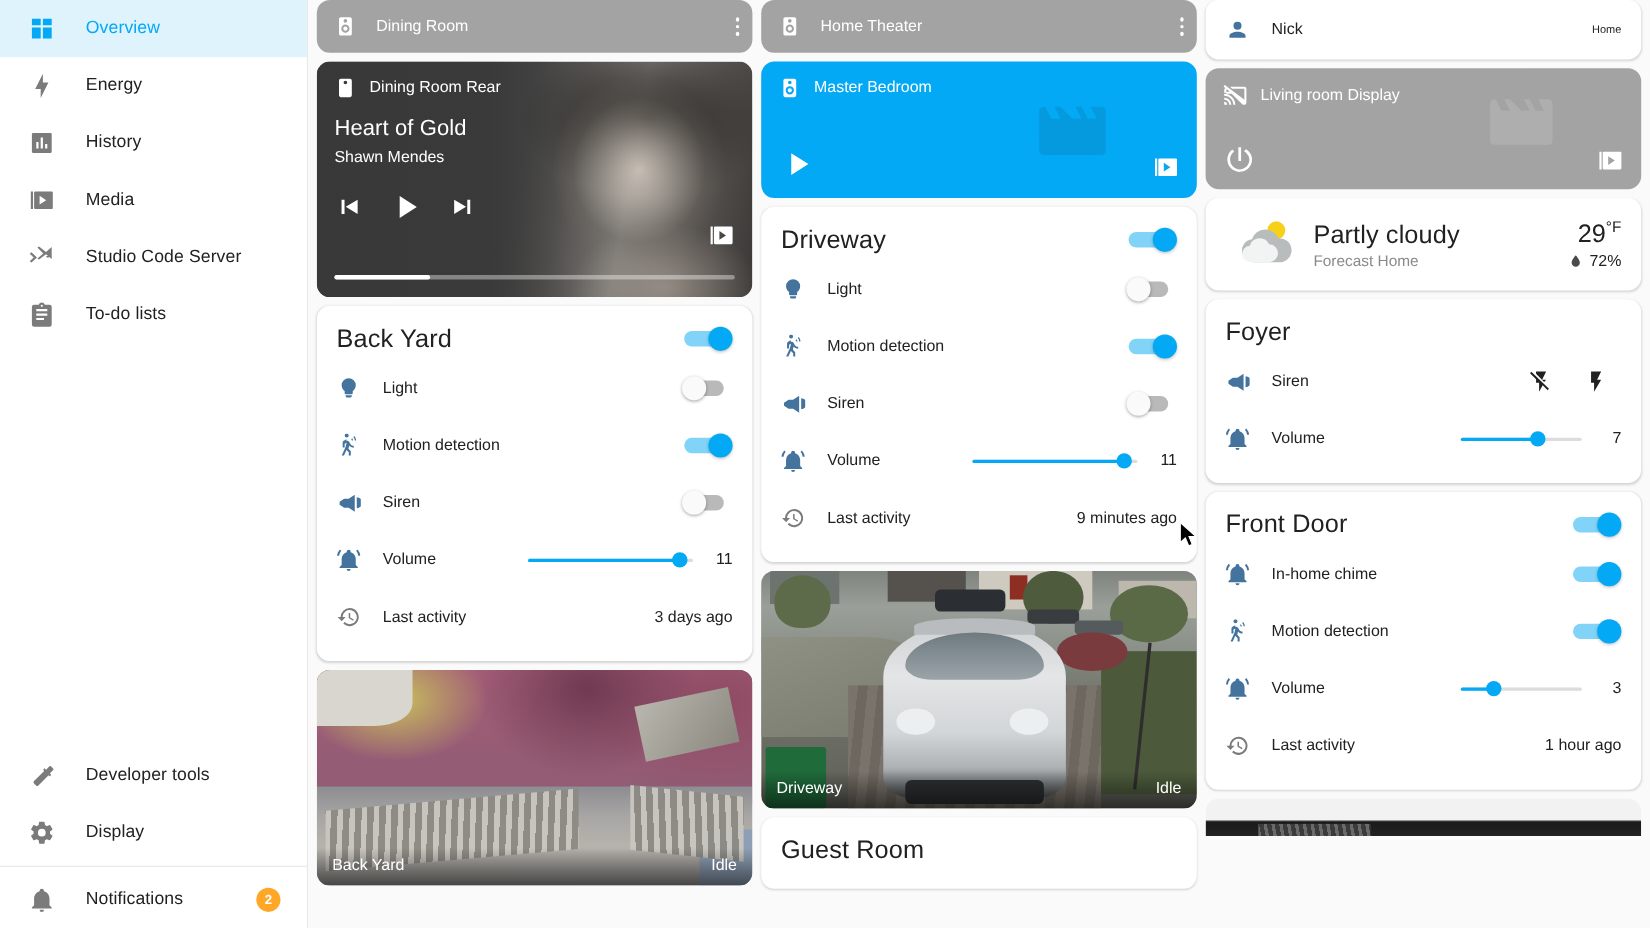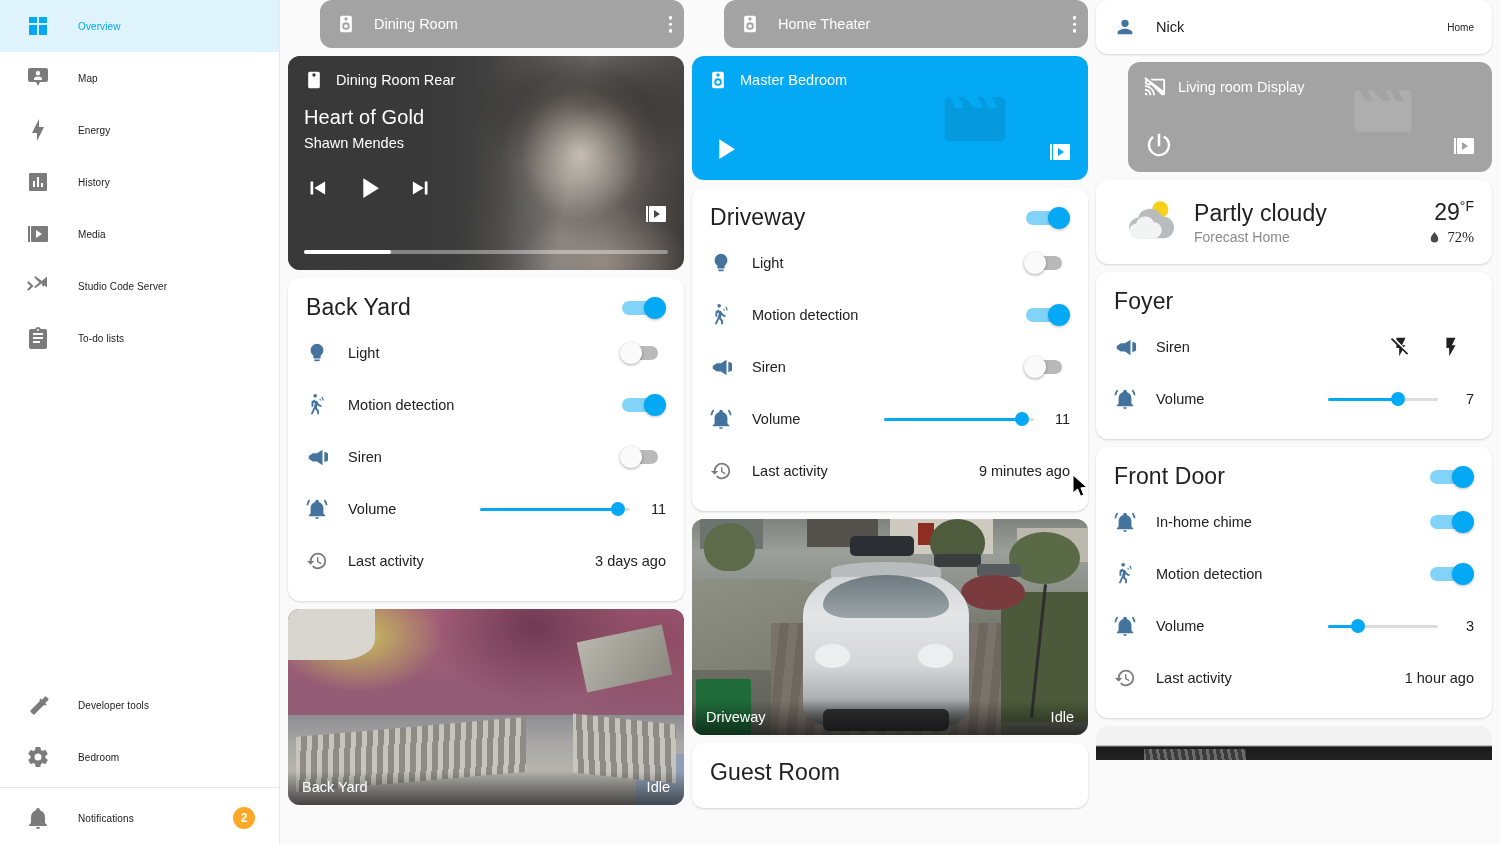--- a/index.html
+++ b/index.html
@@ -27,21 +27,21 @@
     padding-left: 14px;
     cursor: pointer;
     position: relative;
   }
   .side-item .ico {
     width: 48px; flex: 0 0 48px;
     display: flex; align-items: center; justify-content: center;
     color: #7b7b7b;
   }
   .side-item .lbl {
-    font-size: 10px;
+    font-size: 16px;
     color: #212121;
     padding-left: 16px;
     letter-spacing: .1px;
   }
   .side-item.active { background: #dff3fd; }
   .side-item.active .ico { color: #03a9f4; }
   .side-item.active .lbl { color: #03a9f4; }
   .side-spacer { flex: 1 1 auto; }
   .side-sep { height: 1px; background: #e6e6e6; margin: 4px 0; }
   .badge {
@@ -79,21 +79,21 @@
   }
   .mp .mp-ico { width: 26px; flex: 0 0 26px; display:flex; align-items:center; }
   .mp .mp-name { font-size: 14.5px; padding-left: 12px; }
   .mp .mp-dots {
     position: absolute; right: 12px; top: 50%; transform: translateY(-50%);
     display: flex; flex-direction: column; gap: 3px; align-items: center;
     cursor: pointer;
   }
   .mp .mp-dots i { width: 3.5px; height: 3.5px; border-radius: 50%; background: #fff; display:block; }
 
-  .mp-grey { background: #a3a3a3; margin-left: 32px; }
+  .mp-grey { background: #a3a3a3; }
   .mp-blue { background: #03a9f4; }
 
   
   .mp-tall {
     position: relative; border-radius: 12px; overflow: hidden;
     color: #fff;
     height: 214px;
   }
   .mp-tall .bg {
     position: absolute; inset: 0;
@@ -172,21 +172,21 @@
 
   
   .weather { padding: 14px 18px; display:flex; align-items:center; }
   .w-icon { width: 72px; flex:0 0 72px; display:flex; align-items:center; justify-content:center;}
   .w-text { flex: 1 1 auto; padding-left: 8px; }
   .w-cond { font-size: 23px; color:#212121; letter-spacing:.1px;}
   .w-sub { font-size: 14px; color: #8a8a8a; margin-top: 2px; }
   .w-right { text-align: right; }
   .w-temp { font-size: 23px; color:#212121; }
   .w-temp sup { font-size: 14px; vertical-align: super; }
-  .w-hum { font-size: 14.5px; color:#212121; margin-top: 4px; display:flex; align-items:center; justify-content:flex-end; gap:5px;font-family:Liberation Serif, serif;}
+  .w-hum { font-size: 14.5px; color:#212121; margin-top: 4px; display:flex; align-items:center; justify-content:flex-end; gap:5px;}
 
   
   .person { padding: 16px 18px; display:flex; align-items:center; }
   .person .p-ico { width: 42px; flex:0 0 42px; display:flex; align-items:center; color:#44739e;}
   .person .p-name { font-size: 14.5px; flex: 1 1 auto; }
   .person .p-state { font-size: 10px; }
 
   
   .cam { position: relative; border-radius: 12px; overflow: hidden; }
   .cam .capt {
@@ -287,28 +287,20 @@
 
       <div class="side-item active">
         <span class="ico">
           <svg class="svgi" width="24" height="24" viewBox="0 0 24 24" fill="currentColor">
               <path d="M3 3h8v6H3V3m0 8h8v10H3V11m10 0h8v10h-8V11m0-8h8v6h-8V3Z"></path>
             </svg>
         </span>
         <span class="lbl">Overview</span>
       </div>
 
-      <div class="side-item">
-        <span class="ico">
-          <svg class="svgi" width="24" height="24" viewBox="0 0 24 24" fill="currentColor">
-              <path d="M4 2h16a2 2 0 0 1 2 2v10a2 2 0 0 1-2 2h-6l-2 4-2-4H4a2 2 0 0 1-2-2V4a2 2 0 0 1 2-2m8 3a2.2 2.2 0 1 0 0 4.4A2.2 2.2 0 0 0 12 5m0 5.4c-1.8 0-4 .9-4 2.1V14h8v-1.5c0-1.2-2.2-2.1-4-2.1Z"></path>
-            </svg>
-        </span>
-        <span class="lbl">Map</span>
-      </div>
 
       <div class="side-item">
         <span class="ico">
           <svg class="svgi" width="24" height="24" viewBox="0 0 24 24" fill="currentColor">
               <path d="M11 15H6l7-14v8h5l-7 14v-8Z"></path>
             </svg>
         </span>
         <span class="lbl">Energy</span>
       </div>
 
@@ -361,21 +353,21 @@
         </span>
         <span class="lbl">Developer tools</span>
       </div>
 
       <div class="side-item">
         <span class="ico">
           <svg class="svgi" width="24" height="24" viewBox="0 0 24 24" fill="currentColor">
               <path d="M12 15.5A3.5 3.5 0 0 1 8.5 12 3.5 3.5 0 0 1 12 8.5a3.5 3.5 0 0 1 3.5 3.5 3.5 3.5 0 0 1-3.5 3.5m7.43-2.53c.04-.32.07-.64.07-.97 0-.33-.03-.66-.07-1l2.11-1.63c.19-.15.24-.42.12-.64l-2-3.46c-.12-.22-.39-.31-.61-.22l-2.49 1c-.52-.39-1.06-.73-1.69-.98l-.37-2.65A.506.506 0 0 0 14 2h-4c-.25 0-.46.18-.5.42l-.37 2.65c-.63.25-1.17.59-1.69.98l-2.49-1c-.22-.09-.49 0-.61.22l-2 3.46c-.13.22-.07.49.12.64L4.57 11c-.04.34-.07.67-.07 1 0 .33.03.65.07.97l-2.11 1.66c-.19.15-.25.42-.12.64l2 3.46c.12.22.39.3.61.22l2.49-1.01c.52.4 1.06.74 1.69.99l.37 2.65c.04.24.25.42.5.42h4c.25 0 .46-.18.5-.42l.37-2.65c.63-.26 1.17-.59 1.69-.99l2.49 1.01c.22.08.49 0 .61-.22l2-3.46c.12-.22.07-.49-.12-.64l-2.11-1.66Z"></path>
             </svg>
         </span>
-        <span class="lbl">Bedroom</span>
+        <span class="lbl">Display</span>
       </div>
 
       <div class="side-sep"></div>
 
       <div class="side-item">
         <span class="ico">
           <svg class="svgi" width="24" height="24" viewBox="0 0 24 24" fill="currentColor">
               <path d="M21 19v1H3v-1l2-2v-6c0-3.1 2-5.8 5-6.7V4a2 2 0 0 1 4 0v.3c3 .9 5 3.6 5 6.7v6l2 2m-7 2a2 2 0 0 1-4 0h4Z"></path>
             </svg>
         </span>

